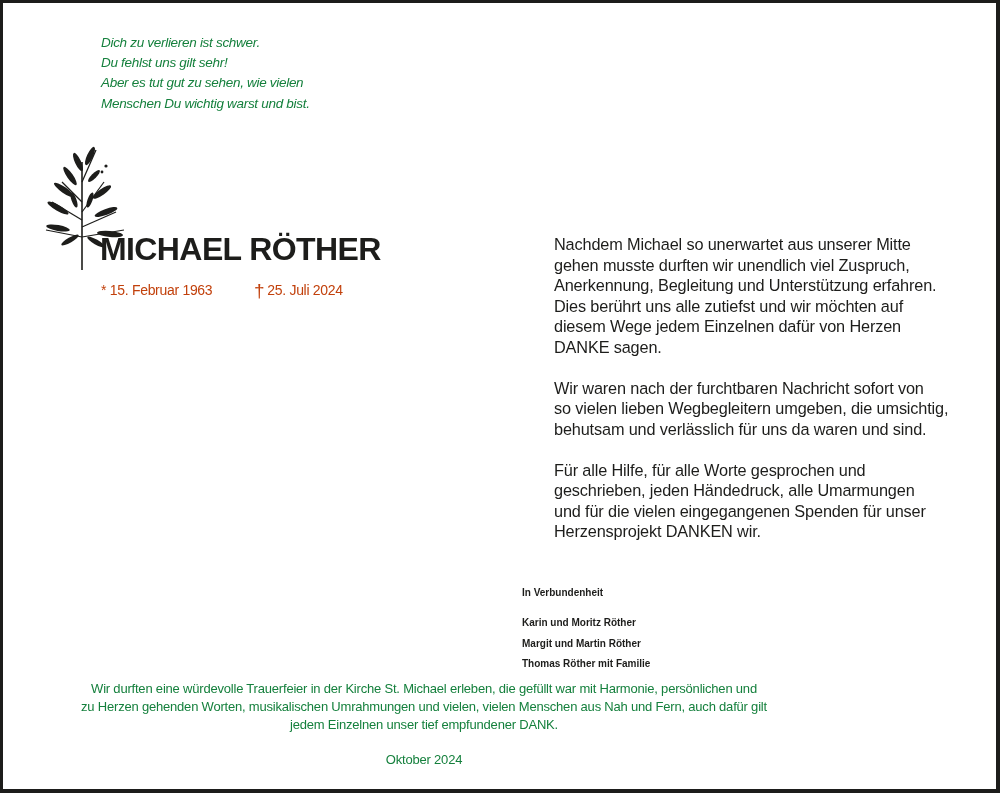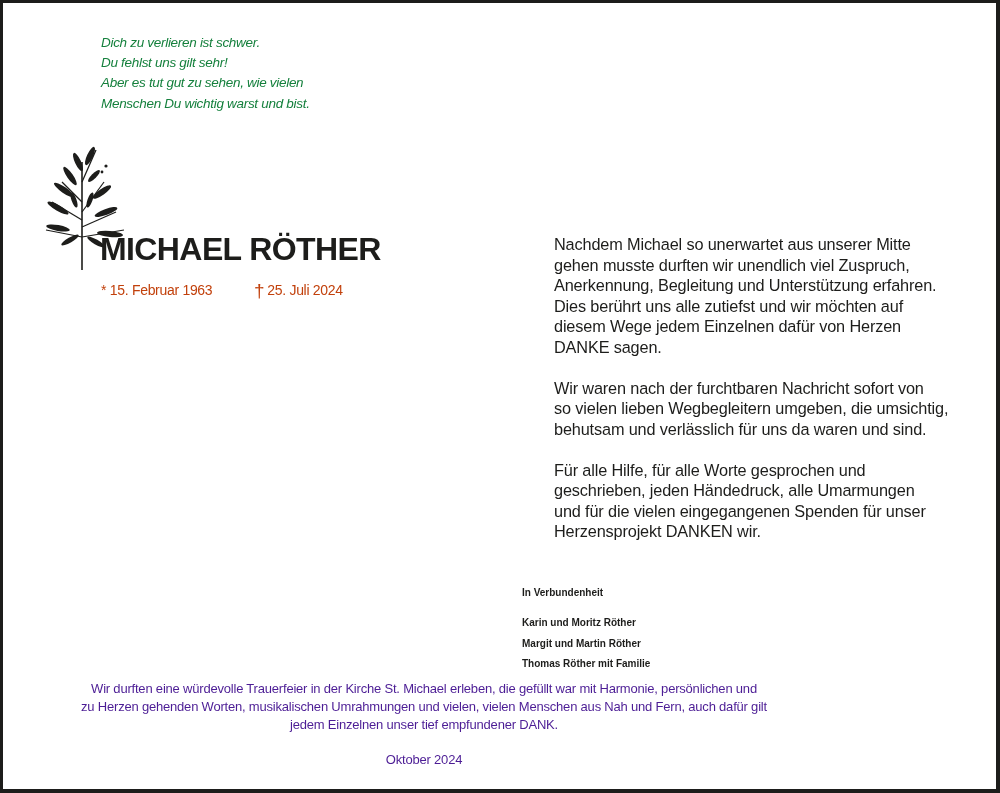--- a/index.html
+++ b/index.html
@@ -12,21 +12,21 @@
   .dates { position:absolute; left:101px; top:282px; font-size:14px; color:#c2410c; white-space:nowrap; letter-spacing:-0.3px; }
   .dates .born { display:inline-block; }
   .dates .died { position:absolute; left:153px; top:-2px; white-space:nowrap; }
   .cross { font-size:19px; vertical-align:-2px; margin-right:3px; }
   .text { position:absolute; left:522px; top:234px; width:440px; font-size:16.3px; line-height:20.5px; color:#1d1d1b; letter-spacing:-0.15px; }
   .text .line { white-space:nowrap;margin-left:32px; }
   .para { margin-bottom:20.5px; }
   .sign { position:absolute; left:522px; top:563px; font-weight:bold; font-size:10px; color:#1d1d1b;margin-top:20px; }
   .sign .intro { margin-bottom:10px; line-height:20px; }
   .sign .fam { line-height:20.5px; white-space:nowrap; }
-  .footer { position:absolute; left:0; width:848px; top:680px; text-align:center; font-size:13px; line-height:18px; color:#4c1d95; letter-spacing:-0.2px; }
+  .footer { position:absolute; left:0; width:848px; top:680px; text-align:center; font-size:13px; line-height:18px; color:#15803d; letter-spacing:-0.2px; }
   .footer .line { white-space:nowrap; }
   .footer .date { margin-top:17px; }
 </style>
 </head>
 <body>
 
 <div class="frame"></div>
 
 <div class="poem">
   <div>Dich zu verlieren ist schwer.</div>

